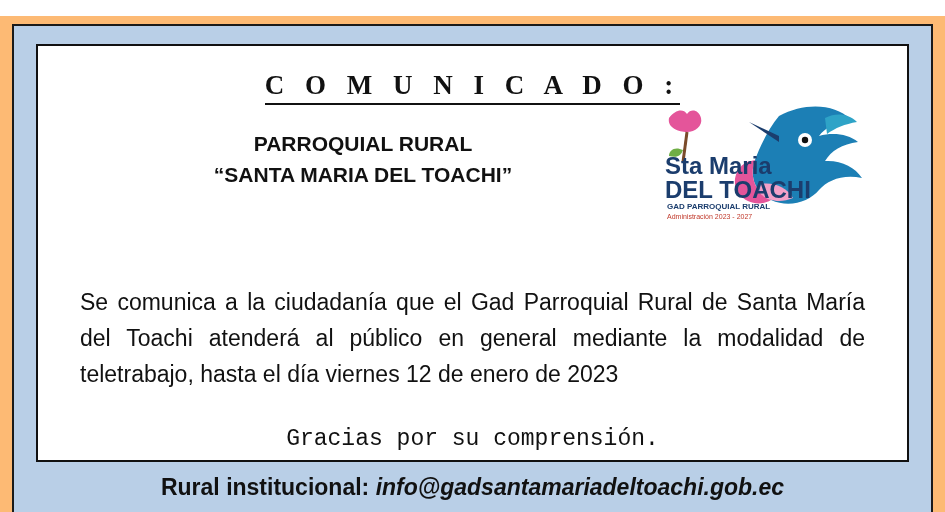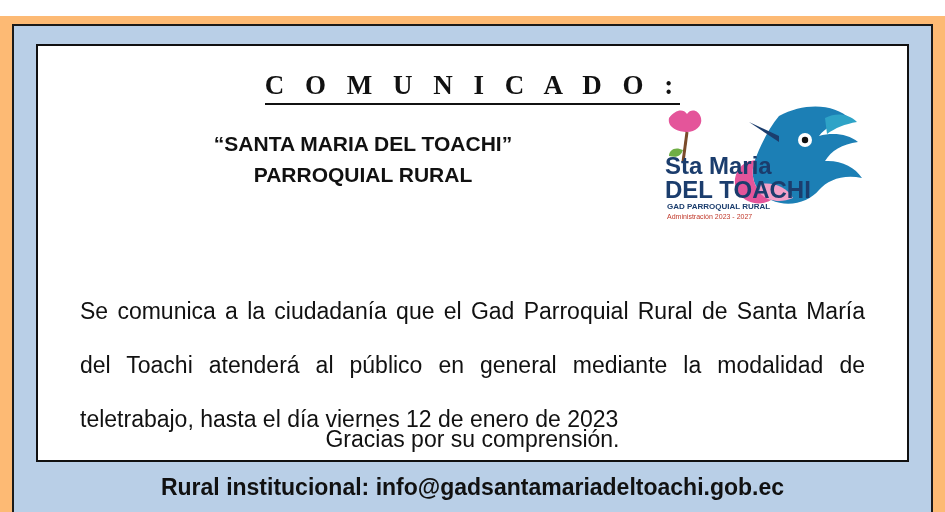--- a/index.html
+++ b/index.html
@@ -77,68 +77,69 @@
     top: 42px;
     width: 250px;
     height: 140px;
   }
   .body-text {
     position: absolute;
     left: 42px;
     right: 42px;
     top: 238px;
     font-size: 23px;
-    line-height: 54px;
+    line-height: 36px;
     color: #111;
     text-align: justify;
     font-family: "Liberation Sans", sans-serif;
   }
   .body-text p {
     margin: 0;
   }
   .thanks {
     position: absolute;
     left: 42px;
     right: 42px;
     top: 380px;
     text-align: center;
     font-size: 23px;
     color: #111;
-    font-family: Liberation Sans, sans-serif;
+    font-family: Liberation Mono, monospace;
   }
   .footer {
     position: absolute;
     left: 22px;
     right: 22px;
     top: 448px;
     text-align: center;
     font-size: 23px;
     font-weight: bold;
     color: #111;
     font-family: "Liberation Sans", sans-serif;
   }
   .footer .mail {
+    font-style: italic;
     font-weight: bold;
   }
 </style>
 </head>
 <body>
 
 <div class="poster">
   <div class="outer-frame">
 
     <div class="inner-card">
 
       <div class="title-wrap">
         <span class="title">C O M U N I C A D O :</span>
       </div>
 
       <div class="head-block">
+        <div>PARROQUIAL RURAL</div>
         <div>“SANTA MARIA DEL TOACHI”</div>
-        <div>PARROQUIAL RURAL</div>
       </div>
 
       <div class="logo">
         <svg width="250" height="140" viewBox="0 0 250 140" xmlns="http://www.w3.org/2000/svg">
 
           <path d="M150 28 C176 14 206 16 221 31 C206 34 196 40 190 48 C204 44 219 46 229 54 C213 56 202 63 196 73 C212 72 226 79 233 90 C214 86 199 92 190 102 C180 114 160 120 142 112 C126 105 120 88 126 72 C131 58 140 40 150 28 Z" fill="#1c7fb5"></path>
           <path d="M196 30 C208 24 220 26 228 34 C216 36 206 40 198 46 Z" fill="#2ea3c7"></path>
           <path d="M126 72 C120 88 126 105 142 112 C132 118 118 116 110 106 C102 96 106 80 118 74 Z" fill="#e4559a"></path>
           <path d="M132 96 C146 94 158 100 164 110 C150 116 136 112 130 104 Z" fill="#f2a0c8"></path>
           <circle cx="176" cy="52" r="7" fill="#ffffff"></circle>

